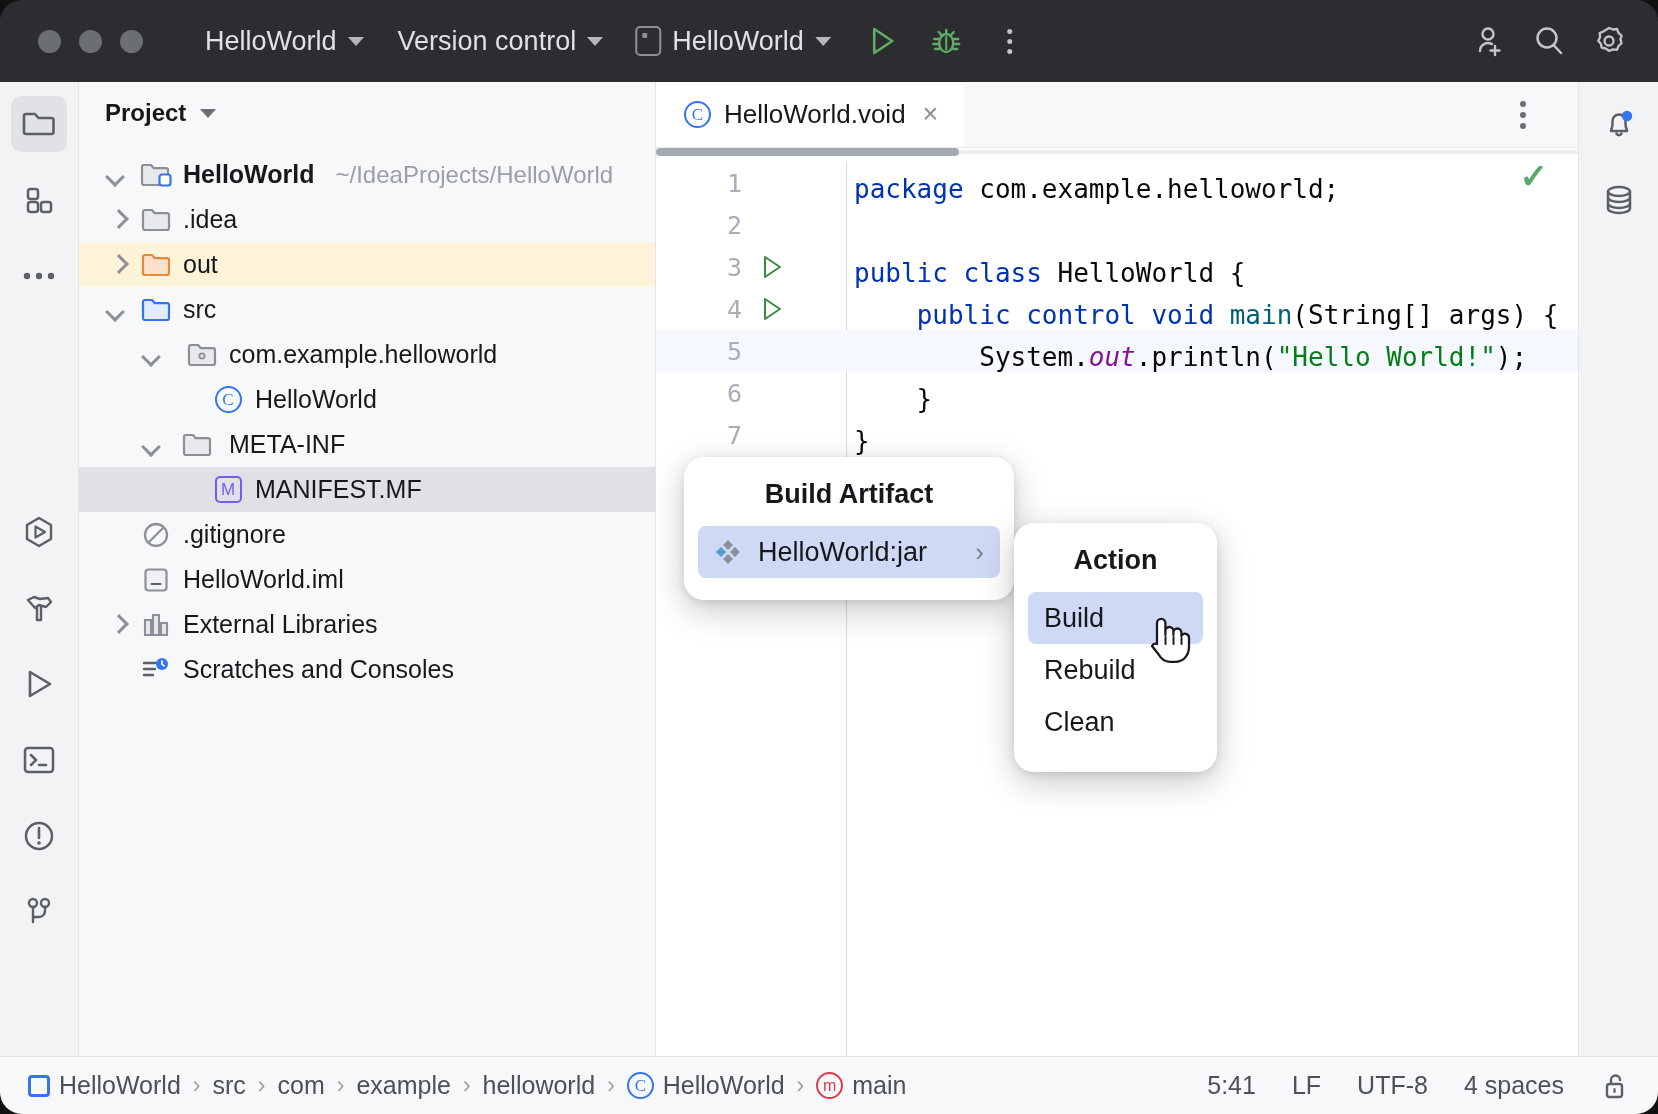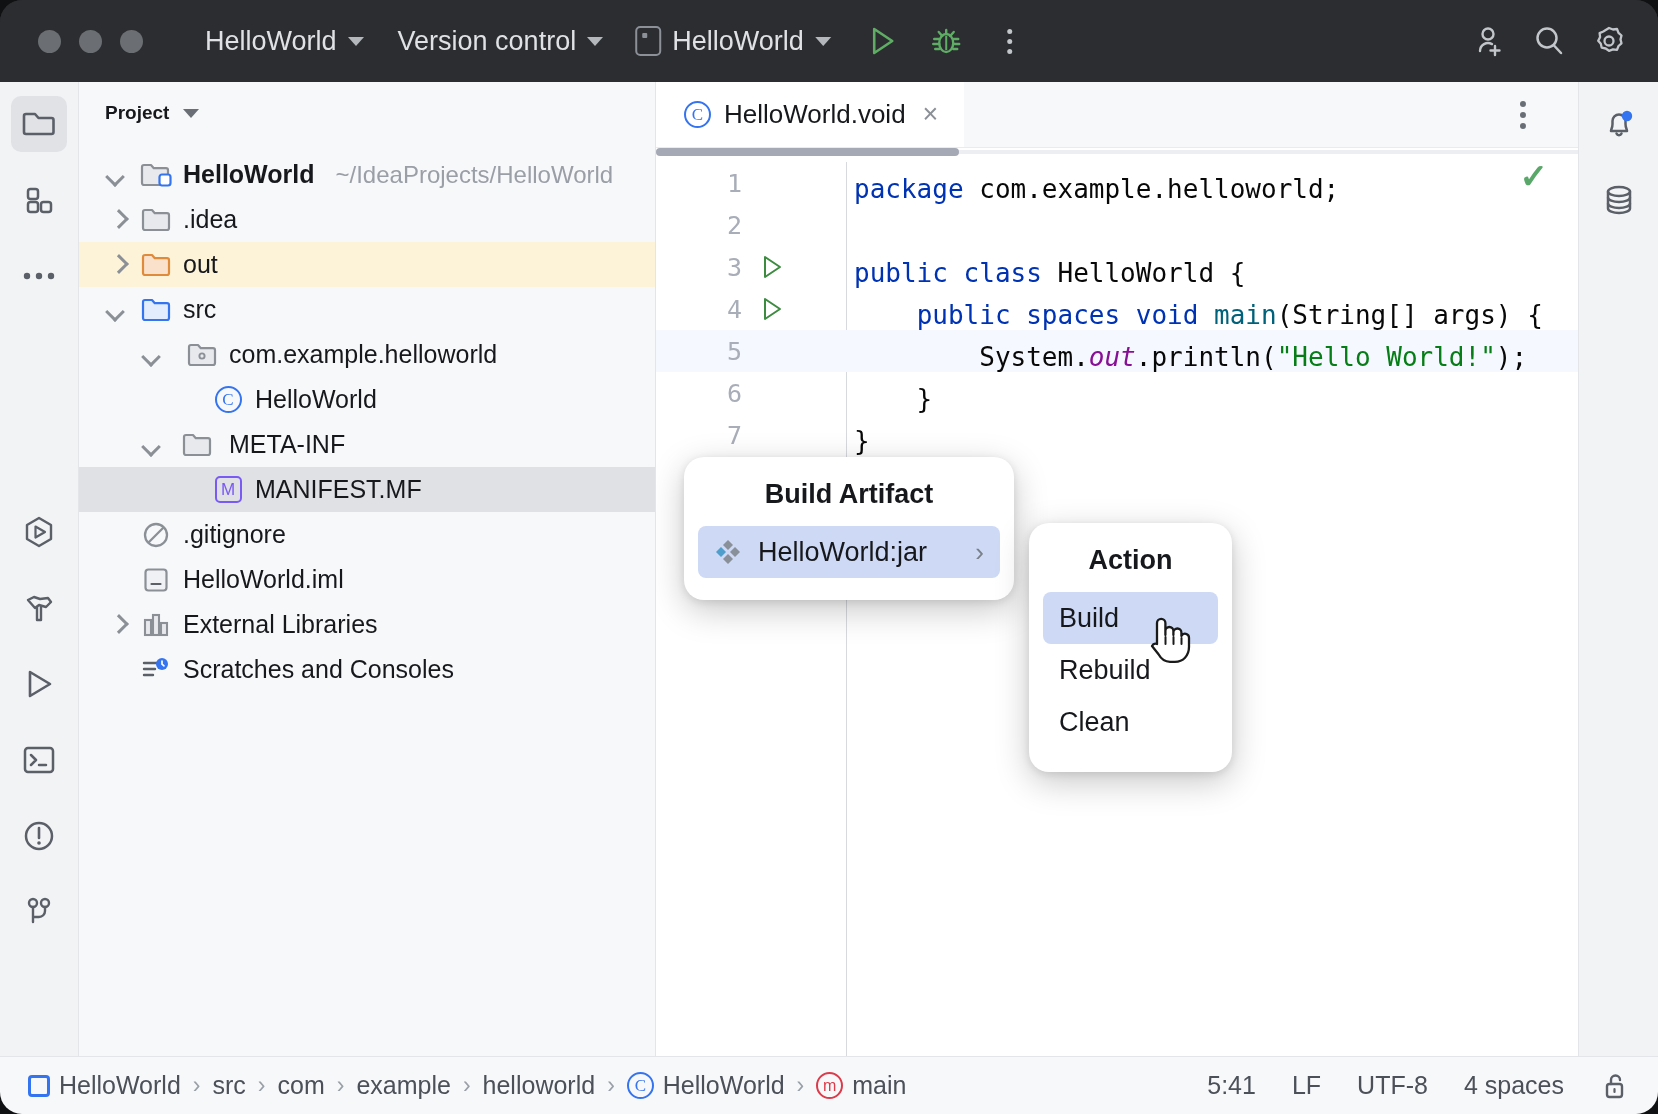--- a/index.html
+++ b/index.html
@@ -87,21 +87,21 @@
 
   
   .project-panel {
     width: 577px; flex: 0 0 577px; background: #f7f8fa;
     display: flex; flex-direction: column; min-height: 0;
     border-right: 1px solid #e3e5e9;
   }
   .panel-head {
     height: 62px; display: flex; align-items: center; gap: 14px;
     padding: 0 0 0 26px; color: #17181c;
-    font-size: 19px; font-weight: bold;
+    font-size: 24px; font-weight: bold;
   }
   .chev-d-dark {
     width: 0; height: 0; border-left: 8px solid transparent;
     border-right: 8px solid transparent; border-top: 9px solid #6a6e75;
     display:inline-block;
   }
   .tree { padding-top: 8px; font-size: 25px; color: #17181c; }
   .trow {
     display: flex; align-items: center; height: 45px;
     padding-left: 26px; gap: 11px; white-space: nowrap; cursor: pointer;
@@ -535,21 +535,21 @@
               <span class="ctext"><span class="kw">public class </span><span>HelloWorld {</span></span>
             </div>
             <div class="cline">
               <span class="lnum">4</span>
               <span class="gutter-run">
                 <svg width="24" height="26" viewBox="0 0 24 26">
                   <path d="M5 3 L20 13 L5 23 Z" fill="none" stroke="#3d8b40" stroke-width="2" stroke-linejoin="round"></path>
                 </svg>
               </span>
               <span class="gutter-gap"></span>
-              <span class="ctext"><span>    </span><span class="kw">public spaces void </span><span class="mth">main</span><span>(String[] args) {</span></span>
+              <span class="ctext"><span>    </span><span class="kw">public control void </span><span class="mth">main</span><span>(String[] args) {</span></span>
             </div>
             <div class="cline hl">
               <span class="lnum">5</span>
               <span class="gutter-run"></span>
               <span class="gutter-gap"></span>
               <span class="ctext"><span>        System.</span><span class="fld">out</span><span>.println(</span><span class="str">"Hello World!"</span><span>);</span></span>
             </div>
             <div class="cline">
               <span class="lnum">6</span>
               <span class="gutter-run"></span>
@@ -573,21 +573,21 @@
                 <path d="M7 9 L12 14 L7 19 L2 14 Z" fill="#4f9ecb"></path>
                 <path d="M21 9 L26 14 L21 19 L16 14 Z" fill="#8a9099"></path>
                 <path d="M14 16 L19 21 L14 26 L9 21 Z" fill="#8a9099"></path>
               </svg>
             </span>
             <span>HelloWorld:jar</span>
             <span class="pop-arrow">›</span>
           </div>
         </div>
 
-        <div class="popup" style="left:358px; top:375px; width:203px; padding-bottom:24px;margin-left:15px;">
+        <div class="popup" style="left:358px; top:375px; width:203px; padding-bottom:24px;">
           <div class="popup-title">Action</div>
           <div id="action-items">
               <div class="pop-item hl">
                 <span>Build</span>
               </div>
               <div class="pop-item">
                 <span>Rebuild</span>
               </div>
               <div class="pop-item">
                 <span>Clean</span>

